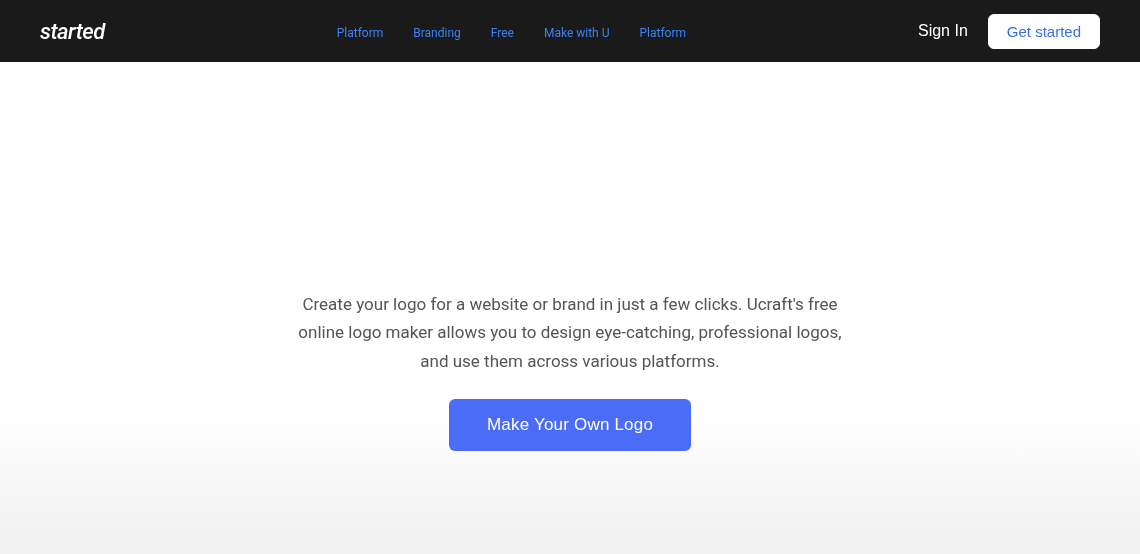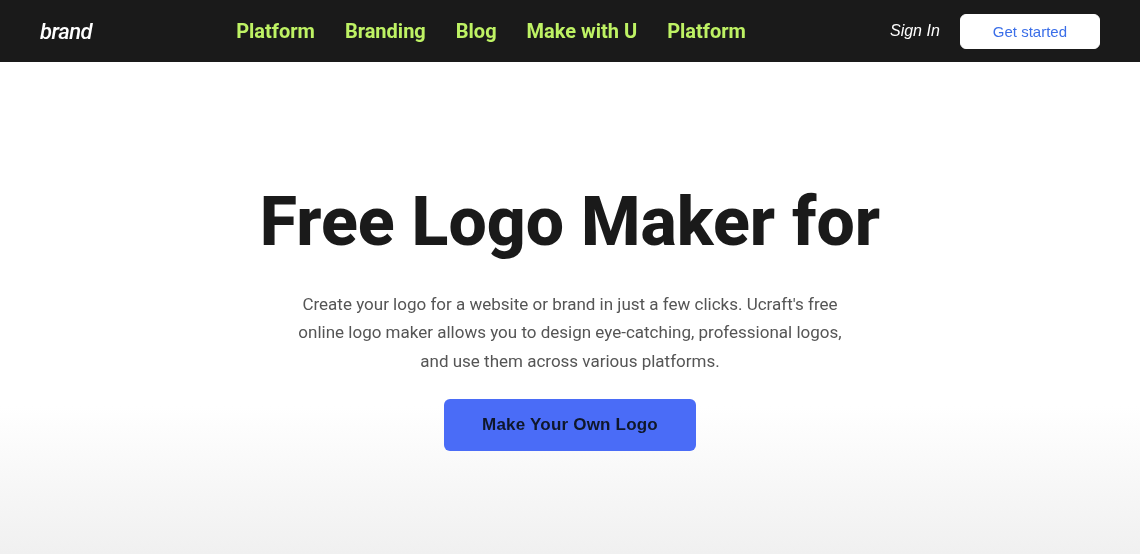--- a/index.html
+++ b/index.html
@@ -38,48 +38,47 @@
     }
 
     .navbar-links {
       display: flex;
       align-items: center;
       gap: 30px;
       list-style: none;
     }
 
     .navbar-links a {
-      color: #bef264;
+      color: #3b82f6;
       text-decoration: none;
-      font-size: 20px;
-      font-weight: 700;
+      font-size: 12px;
+      font-weight: 400;
     }
 
     .navbar-actions {
       display: flex;
       align-items: center;
       gap: 20px;
     }
 
     .sign-in-btn {
       color: #ffffff;
       background: transparent;
       border: none;
       font-size: 16px;
       font-weight: 500;
       cursor: pointer;
-      font-style: italic;
     }
 
     .get-started-btn {
       background-color: #ffffff;
       color: #3a6ee8;
       border: 1px solid #ffffff;
       border-radius: 6px;
-      padding: 8px 32px;
+      padding: 8px 18px;
       font-size: 15px;
       font-weight: 500;
       cursor: pointer;
     }
 
     
     .hero {
       display: flex;
       flex-direction: column;
       align-items: center;
@@ -103,61 +102,61 @@
       font-size: 17px;
       color: #555555;
       line-height: 1.7;
       max-width: 560px;
       margin-bottom: 23px;
       text-align: center;
     }
 
     .cta-button {
       background-color: #4a6cf7;
-      color: #0f172a;
+      color: #ffffff;
       border: none;
       border-radius: 6px;
       padding: 16px 38px;
       font-size: 17px;
-      font-weight: 700;
+      font-weight: 400;
       cursor: pointer;
       letter-spacing: 0.2px;
     }
   </style>
 </head>
 <body>
 
 <nav class="navbar">
   <div class="navbar-logo">
-    <span>brand</span>
+    <span>started</span>
   </div>
 
   <ul class="navbar-links">
     <li>
       <a href="#">Platform</a>
     </li>
     <li>
       <a href="#">Branding</a>
     </li>
     <li>
-      <a href="#">Blog</a>
+      <a href="#">Free</a>
     </li>
     <li>
       <a href="#">Make with U</a>
     </li>
     <li>
       <a href="#">Platform</a>
     </li>
   </ul>
 
   <div class="navbar-actions">
     <button class="sign-in-btn">Sign In</button>
     <button class="get-started-btn">Get started</button>
   </div>
 </nav>
 
 <section class="hero">
   <h1 class="hero-title">
-    <span>Free Logo Maker for</span><br>
+    <br>
   </h1>
   <p class="hero-description">Create your logo for a website or brand in just a few clicks. Ucraft's free online logo maker allows you to design eye-catching, professional logos, and use them across various platforms.</p>
   <button class="cta-button">Make Your Own Logo</button>
 </section>
 
 </body></html>

